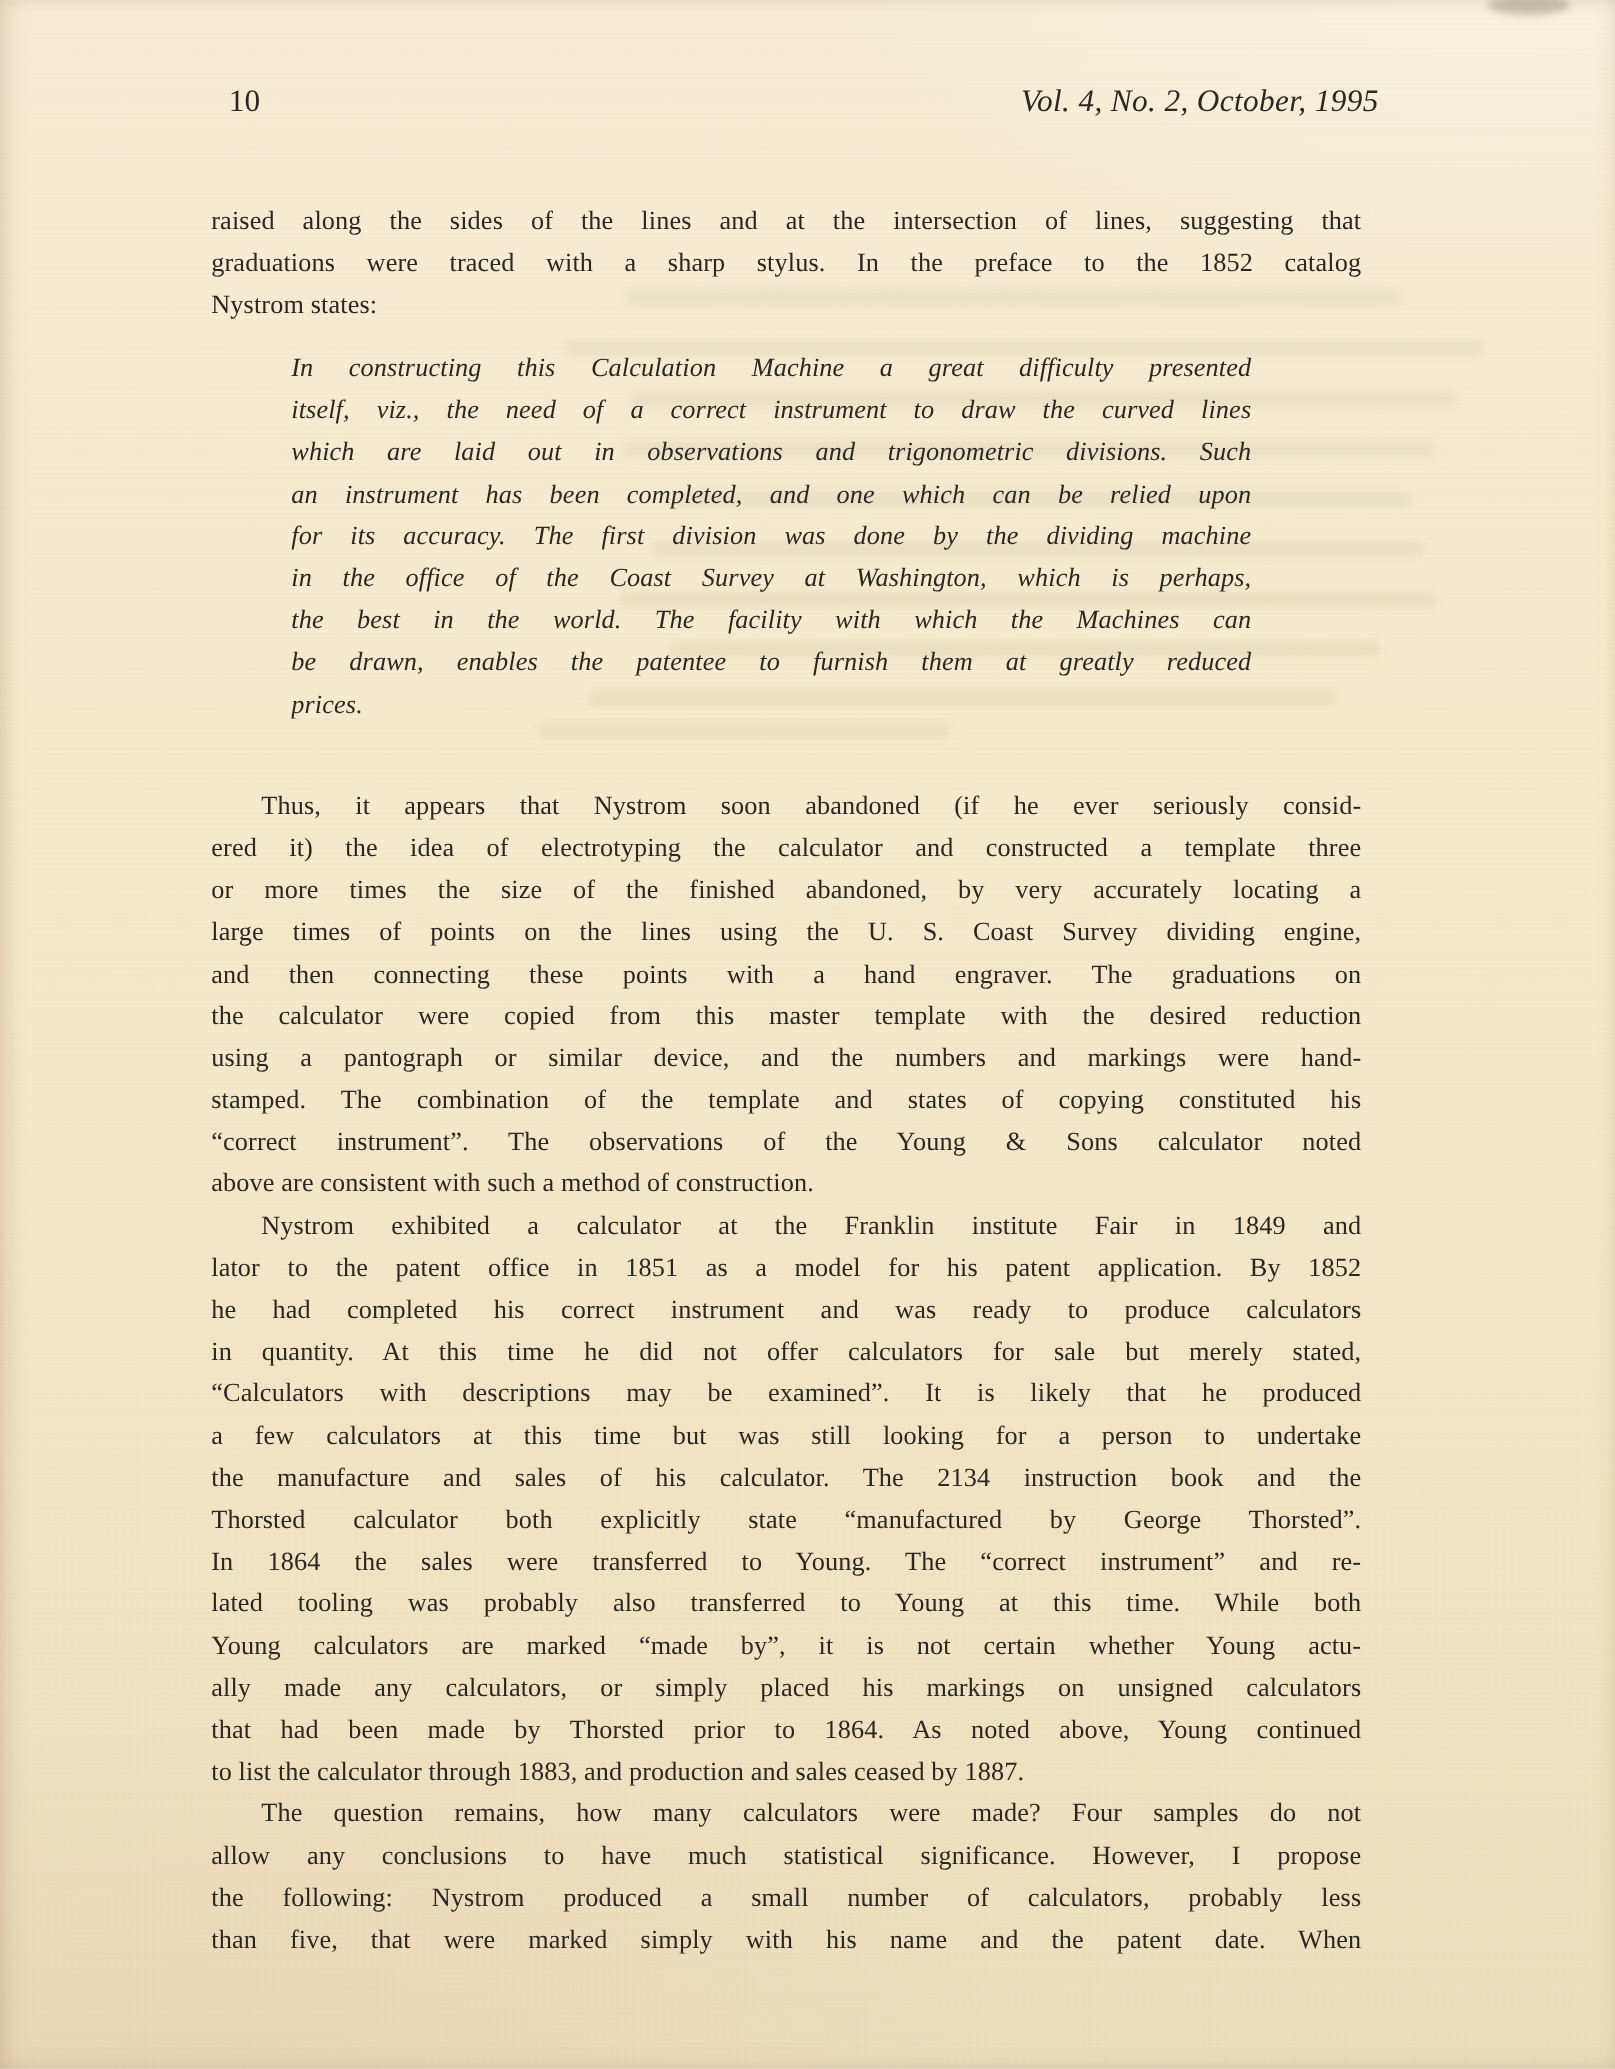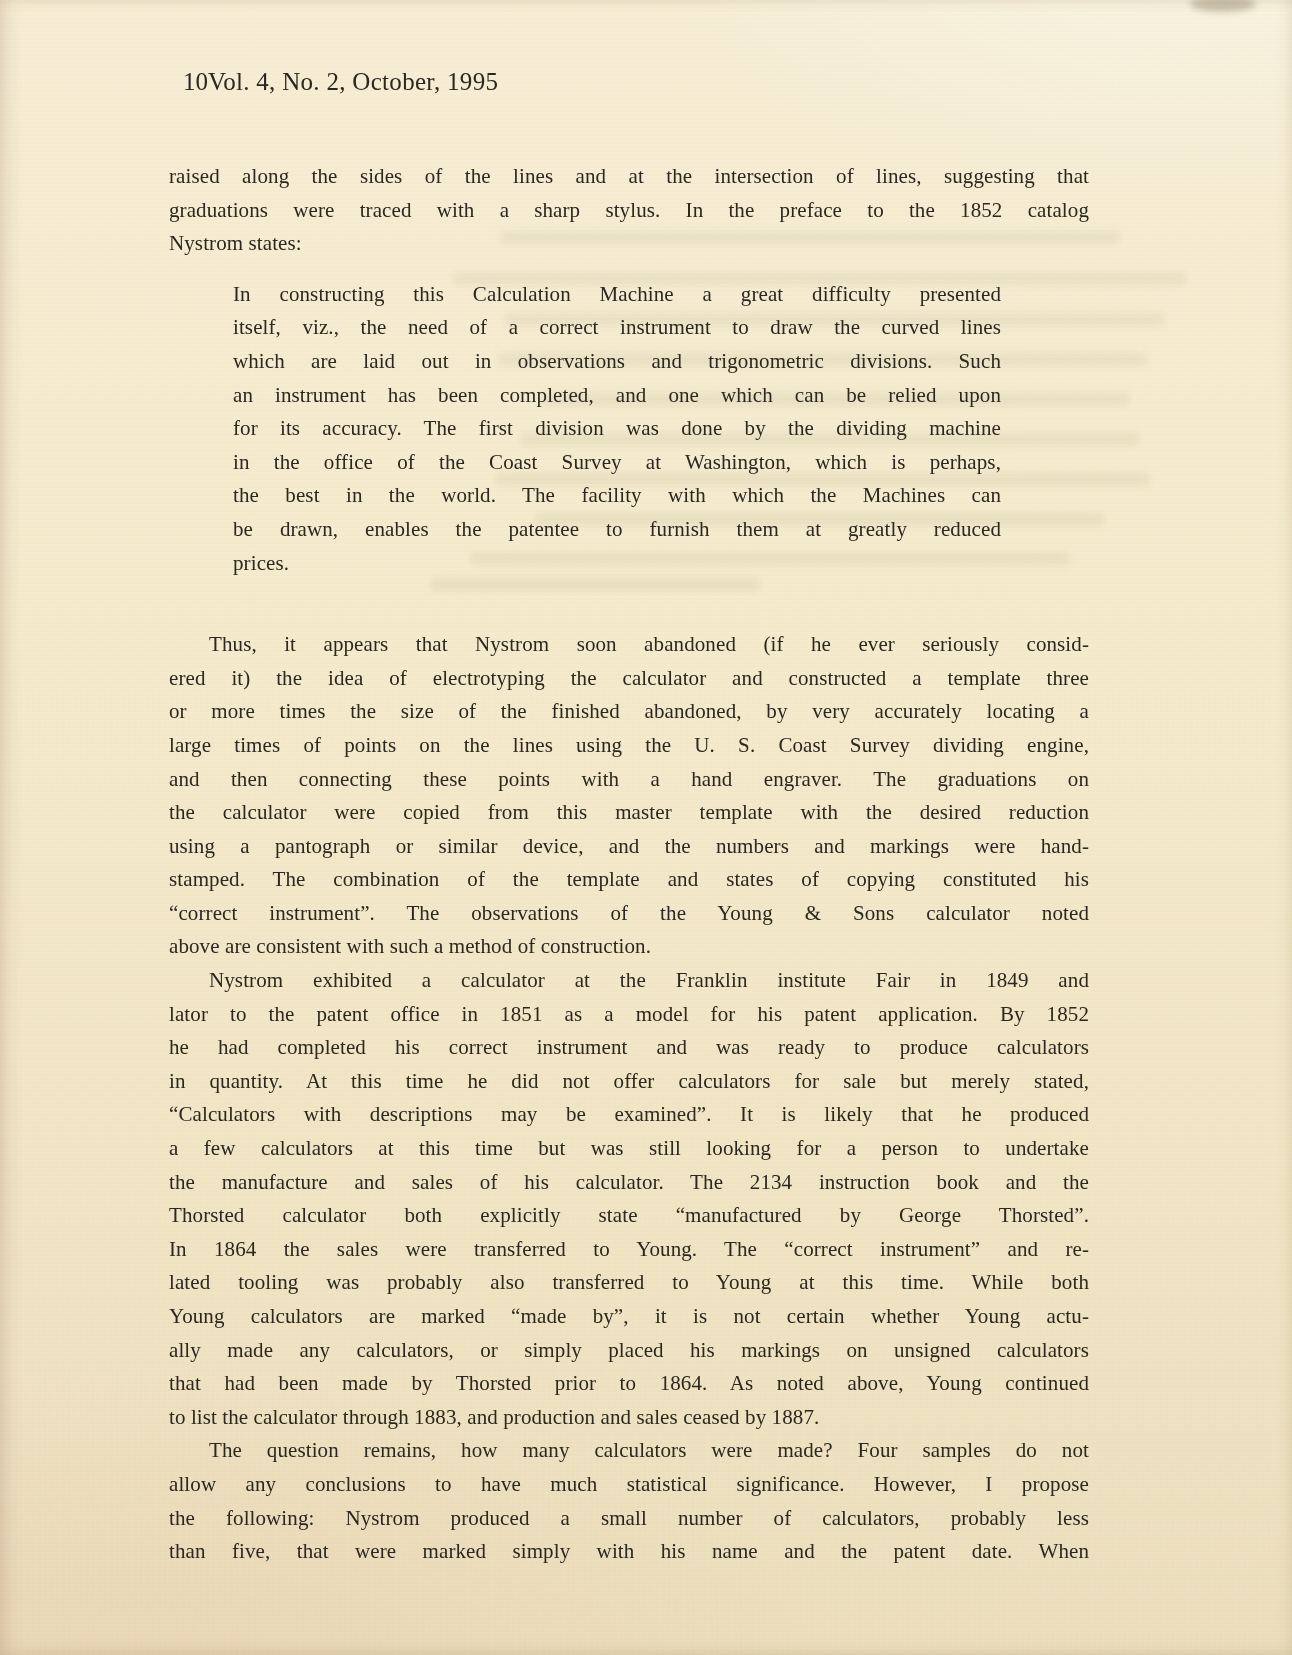--- a/index.html
+++ b/index.html
@@ -35,37 +35,37 @@
       inset 0 -12px 16px -10px rgba(140,120,80,0.15);
     pointer-events: none;
   }
 
   .page-header {
     position: absolute;
     left: 183px;
     width: 920px;
     top: 68px;
     display: flex;
-    justify-content: flex-start;
+    justify-content: space-between;
     align-items: baseline;
     font-size: 25px;
   }
-  .vol-header { letter-spacing: 0.3px; }
+  .vol-header { font-style: italic; letter-spacing: 0.3px; }
 
   .article-body {
     position: absolute;
     left: 169px;
     top: 160px;
     width: 920px;
     font-size: 21px;
     line-height: 33.6px;
     letter-spacing: 0.1px;
   }
   .paragraph { margin: 0; }
-  .paragraph.quote { margin: 17px 88px 48px 64px; }
+  .paragraph.quote { margin: 17px 88px 48px 64px; font-style: italic; }
   .line {
     text-align: justify;
     text-align-last: justify;
     max-height: 34px;
     overflow: hidden;
   }
   .line.first { text-indent: 40px; }
   .line.last { text-align-last: left; }
 
   

